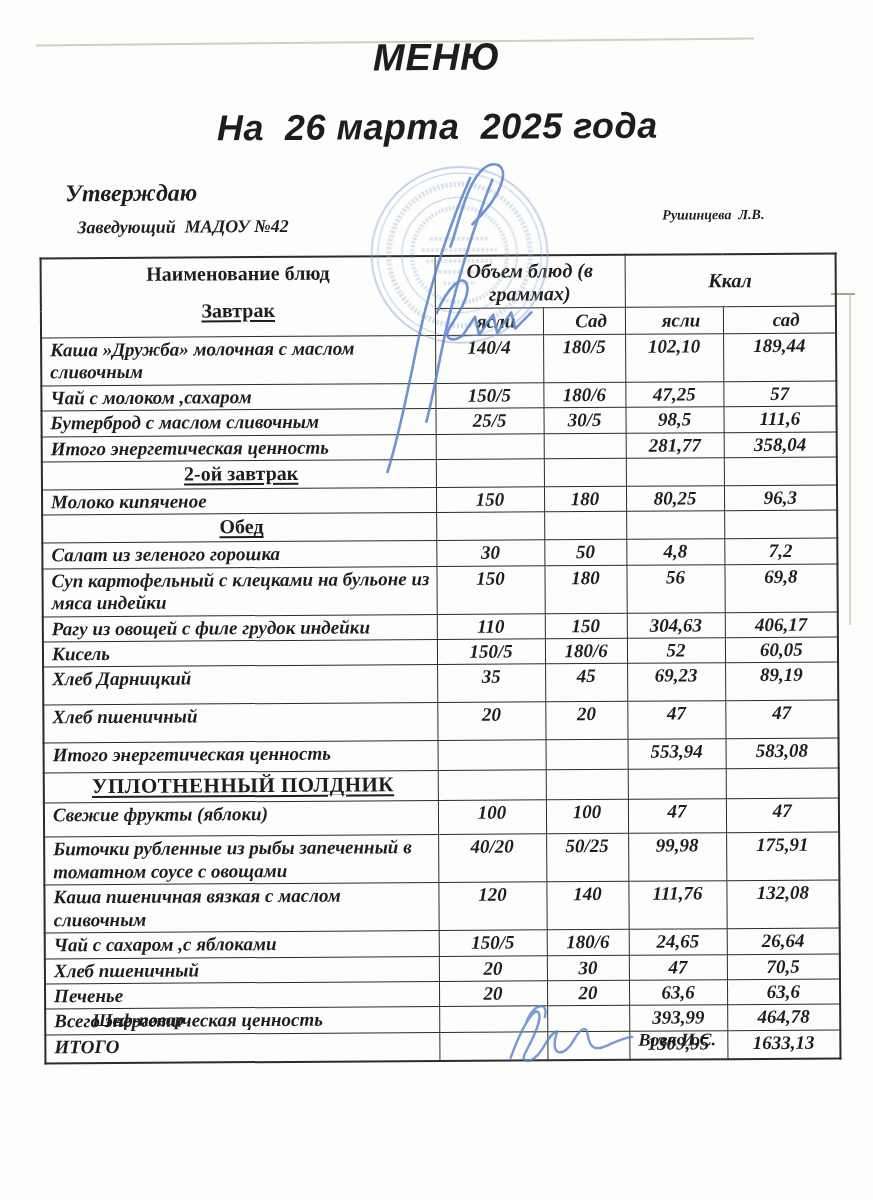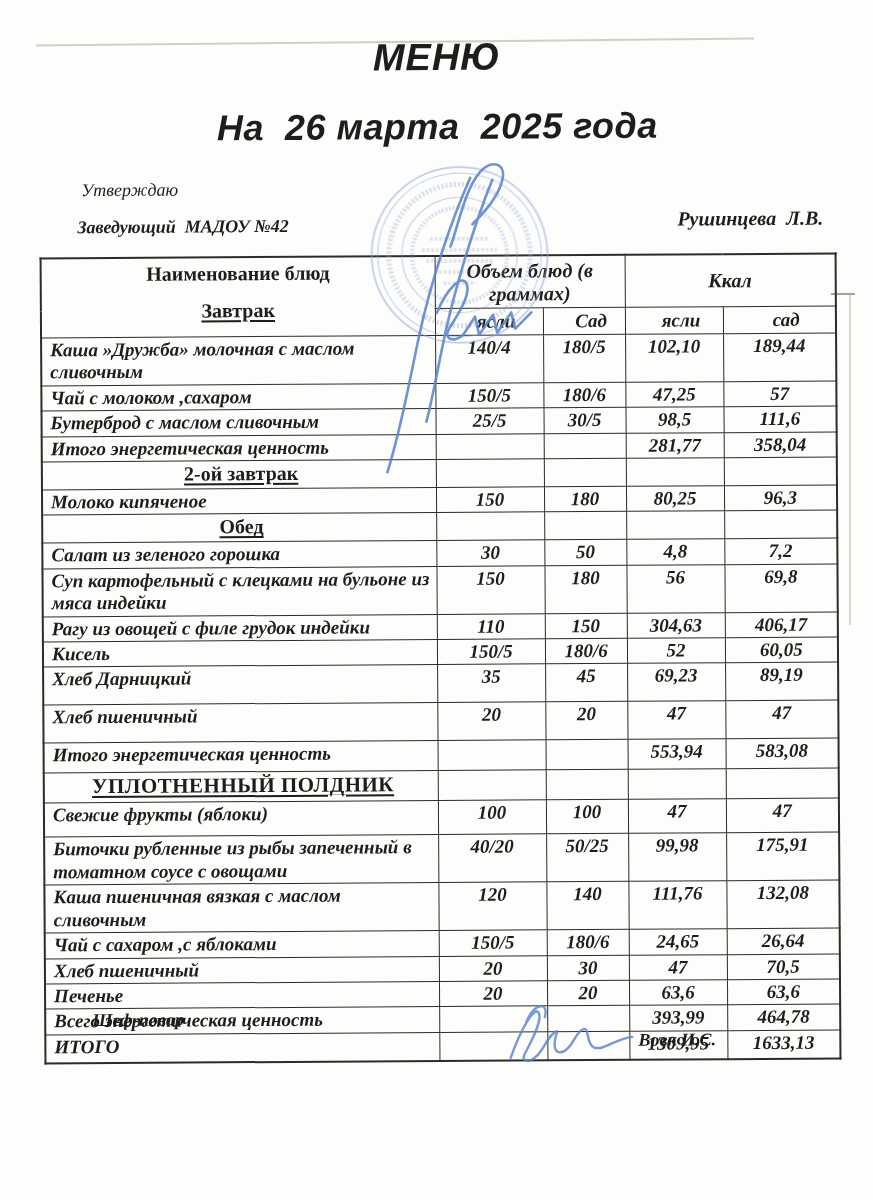--- a/index.html
+++ b/index.html
@@ -17,23 +17,23 @@
     background:#d8d8d2;}
   .scan-stub{position:absolute;left:831px;top:293px;width:24px;height:1.6px;background:#a3a39c;}
 
   
   .title{position:absolute;left:0;top:36px;width:100%;text-align:center;
     font-family:"Liberation Sans","DejaVu Sans",sans-serif;
     font-size:38px;font-weight:bold;font-style:italic;letter-spacing:1px;}
   .subtitle{position:absolute;left:0;top:106px;width:100%;text-align:center;
     font-family:"Liberation Sans","DejaVu Sans",sans-serif;
     font-size:36px;font-weight:bold;font-style:italic;letter-spacing:.5px;white-space:pre;}
-  .approve{position:absolute;left:80px;top:178px;font-size:18px;font-weight:normal;font-style:italic;}
+  .approve{position:absolute;left:64px;top:178px;font-size:24px;font-weight:bold;font-style:italic;}
   .approver-role{position:absolute;left:76px;top:215px;font-size:18px;font-weight:bold;font-style:italic;white-space:pre;}
-  .approver-name{position:absolute;left:676px;top:209px;font-size:20px;font-weight:bold;font-style:italic;white-space:pre;}
+  .approver-name{position:absolute;left:661px;top:209px;font-size:14px;font-weight:bold;font-style:italic;white-space:pre;}
 
   .stamp{position:absolute;left:362px;top:158px;width:192px;height:192px;z-index:3;}
   .sig-director{position:absolute;left:350px;top:150px;width:212px;height:342px;z-index:4;}
   .sig-chef{position:absolute;left:492px;top:993px;width:142px;height:82px;z-index:4;}
 
   
   table.menu{position:absolute;left:38px;top:255px;width:795px;z-index:2;
     border-collapse:collapse;table-layout:fixed;}
   table.menu th,table.menu td{border:1.6px solid #2c2c2a;}
   table.menu{border:2px solid #2c2c2a;}

